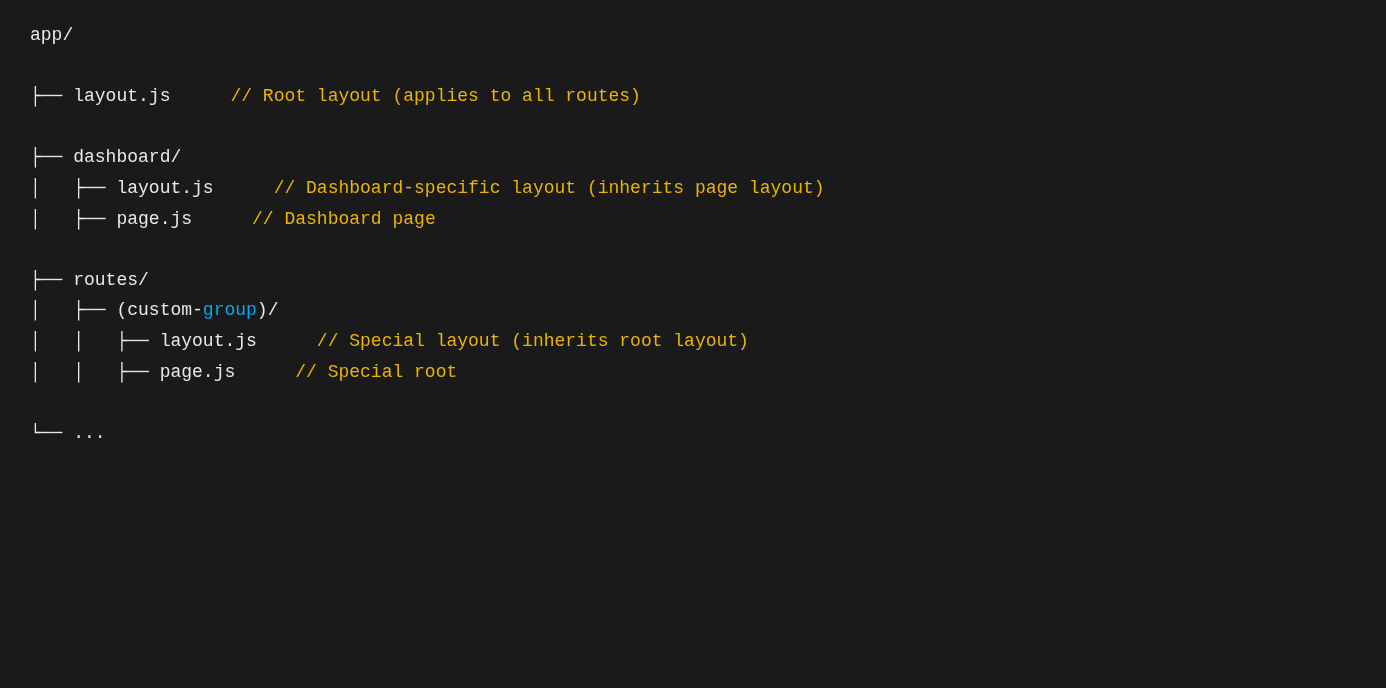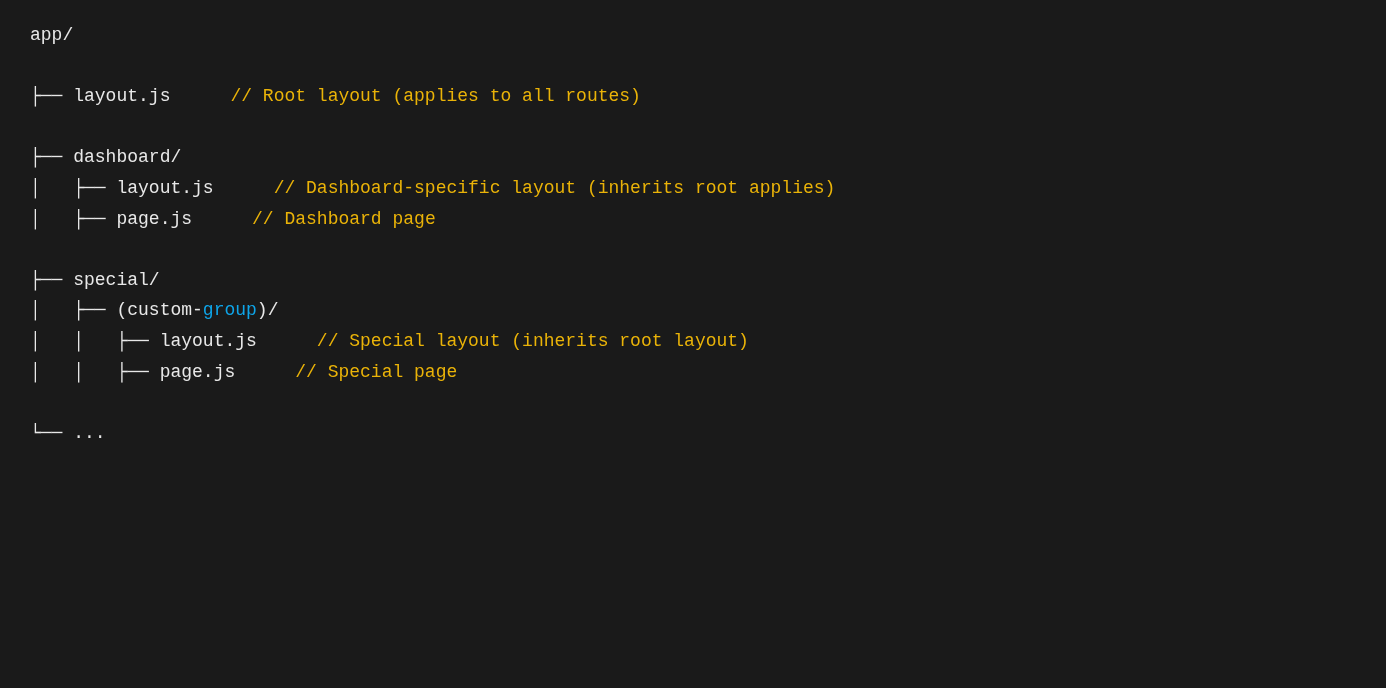--- a/index.html
+++ b/index.html
@@ -62,51 +62,51 @@
   <div class="blank-line"></div>
 
   <div class="tree-line">
     <span class="tree-text">├── </span>
     <span class="tree-text">dashboard/</span>
   </div>
 
   <div class="tree-line">
     <span class="tree-text">│   ├── </span>
     <span class="tree-text">layout.js</span>
-    <span class="comment">// Dashboard-specific layout (inherits root applies)</span>
+    <span class="comment">// Dashboard-specific layout (inherits page layout)</span>
   </div>
 
   <div class="tree-line">
     <span class="tree-text">│   ├── </span>
     <span class="tree-text">page.js</span>
     <span class="comment">// Dashboard page</span>
   </div>
 
   <div class="blank-line"></div>
 
   <div class="tree-line">
     <span class="tree-text">├── </span>
-    <span class="tree-text">special/</span>
+    <span class="tree-text">routes/</span>
   </div>
 
   <div class="tree-line">
     <span class="tree-text">│   ├── </span>
     <span class="tree-text">(custom-</span><span class="highlight-blue">group</span><span class="tree-text">)/</span>
   </div>
 
   <div class="tree-line">
     <span class="tree-text">│   │   ├── </span>
     <span class="tree-text">layout.js</span>
     <span class="comment">// Special layout (inherits root layout)</span>
   </div>
 
   <div class="tree-line">
     <span class="tree-text">│   │   ├── </span>
     <span class="tree-text">page.js</span>
-    <span class="comment">// Special page</span>
+    <span class="comment">// Special root</span>
   </div>
 
   <div class="blank-line"></div>
 
   <div class="tree-line">
     <span class="tree-text">└── </span>
     <span class="tree-text">...</span>
   </div>
 </div>
 

